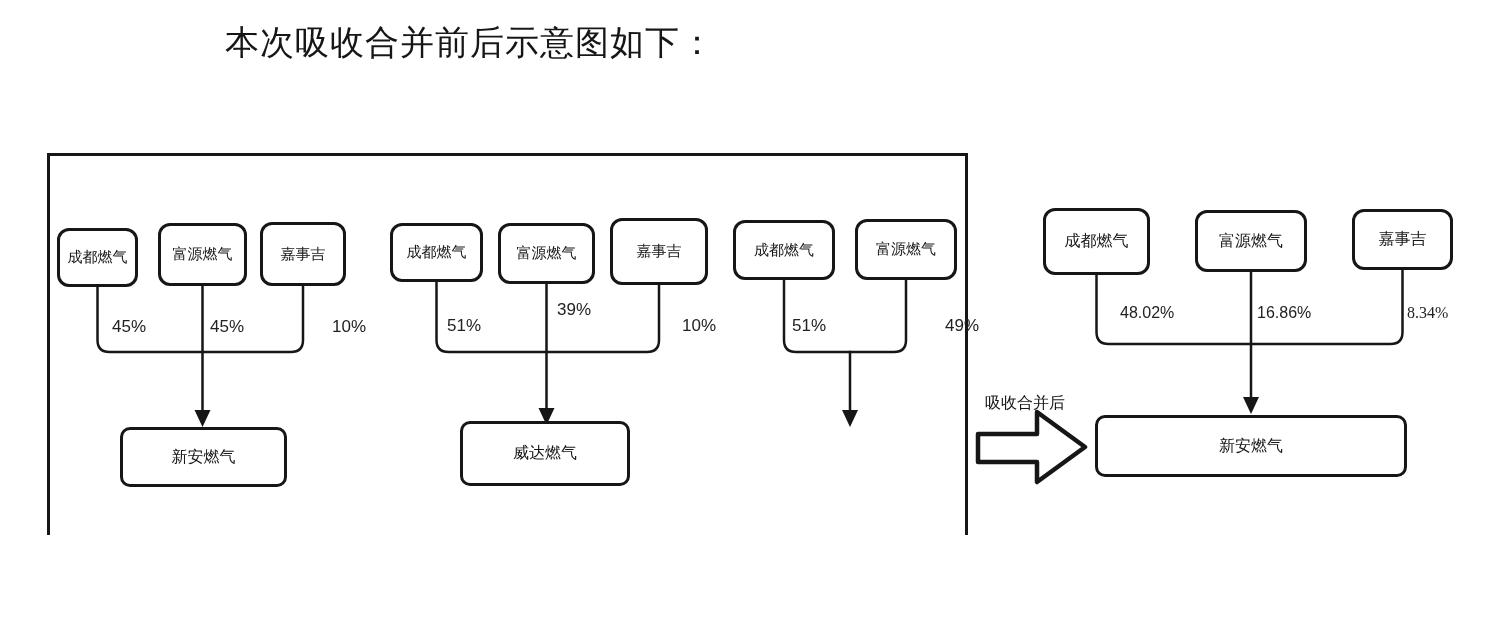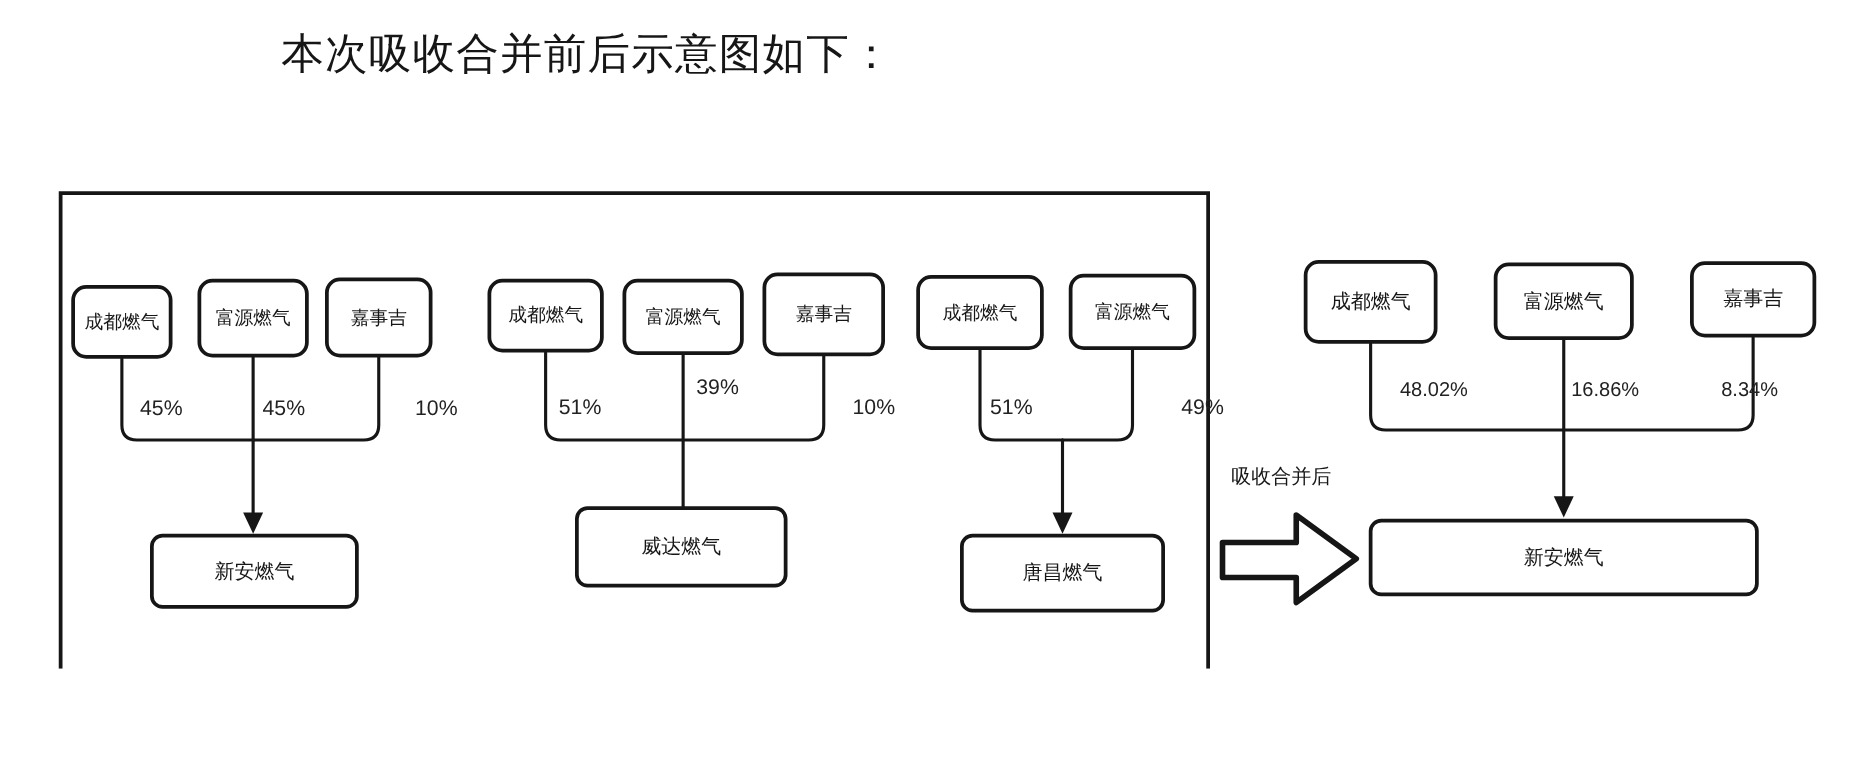--- a/index.html
+++ b/index.html
@@ -23,21 +23,21 @@
   }
   .node--target { border-radius:10px; }
   .node-label { font-size:15px; color:#161616; white-space:nowrap; }
   .node-label--lg { font-size:16px; }
   .share {
     position:absolute; font-size:17px; color:#222222; white-space:nowrap;
   }
   .share--lg { font-size:16px; }
   .connectors { position:absolute; left:0; top:0; pointer-events:none; }
   .transition-label {
-    position:absolute; left:985px; top:371px; font-size:16px; color:#161616; white-space:nowrap;
+    position:absolute; left:985px; top:393px; font-size:16px; color:#161616; white-space:nowrap;
   }
   .artifact {
     position:absolute; left:957px; top:536px; width:0; height:0;
     border-left:14px solid transparent; border-bottom:15px solid #a9b9dc;
     opacity:.85;
   }
 </style>
 </head>
 <body>
 
@@ -97,49 +97,46 @@
   </div>
   <div class="node" style="left:498px;top:223px;width:97px;height:61px;">
     <span class="node-label">富源燃气</span>
   </div>
   <div class="node" style="left:610px;top:218px;width:98px;height:67px;">
     <span class="node-label">嘉事吉</span>
   </div>
   <span class="share" style="left:447px;top:316px;">51%</span>
   <span class="share" style="left:557px;top:300px;text-align:right;">39%</span>
   <span class="share" style="left:682px;top:316px;">10%</span>
-  <div class="node node--target" style="left:460px;top:405px;width:170px;height:65px;">
+  <div class="node node--target" style="left:460px;top:421px;width:170px;height:65px;">
     <span class="node-label node-label--lg">威达燃气</span>
   </div>
 
   <div class="node" style="left:733px;top:220px;width:102px;height:60px;">
     <span class="node-label">成都燃气</span>
   </div>
   <div class="node" style="left:855px;top:219px;width:102px;height:61px;">
     <span class="node-label">富源燃气</span>
   </div>
   <span class="share" style="left:792px;top:316px;">51%</span>
   <span class="share" style="left:945px;top:316px;">49%</span>
-  <div class="node node--target" style="left:768px;top:427px;width:164px;height:63px;">
-    <span class="node-label node-label--lg">唐昌燃气</span>
-  </div>
 
   <span class="transition-label">吸收合并后</span>
 
   <div class="node" style="left:1043px;top:208px;width:107px;height:67px;">
     <span class="node-label node-label--lg">成都燃气</span>
   </div>
   <div class="node" style="left:1195px;top:210px;width:112px;height:62px;">
     <span class="node-label node-label--lg">富源燃气</span>
   </div>
   <div class="node" style="left:1352px;top:209px;width:101px;height:61px;">
     <span class="node-label node-label--lg">嘉事吉</span>
   </div>
   <span class="share share--lg" style="left:1120px;top:304px;text-align:right;">48.02%</span>
   <span class="share share--lg" style="left:1257px;top:304px;">16.86%</span>
-  <span class="share share--lg" style="left:1377px;top:304px;">8.34%</span>
+  <span class="share share--lg" style="left:1407px;top:304px;font-family:Liberation Serif, serif;">8.34%</span>
   <div class="node node--target" style="left:1095px;top:415px;width:312px;height:62px;">
     <span class="node-label node-label--lg">新安燃气</span>
   </div>
 
   <div class="artifact"></div>
 
 </div>
 
 </body></html>

